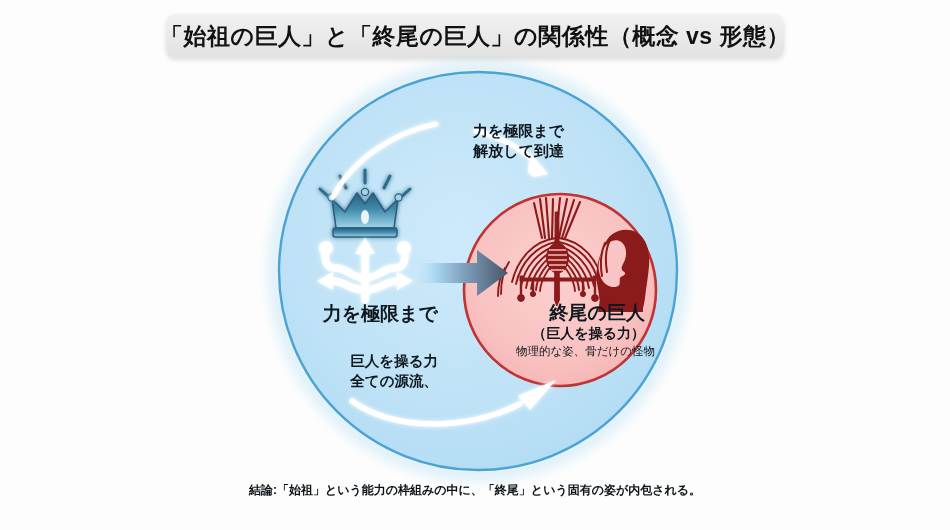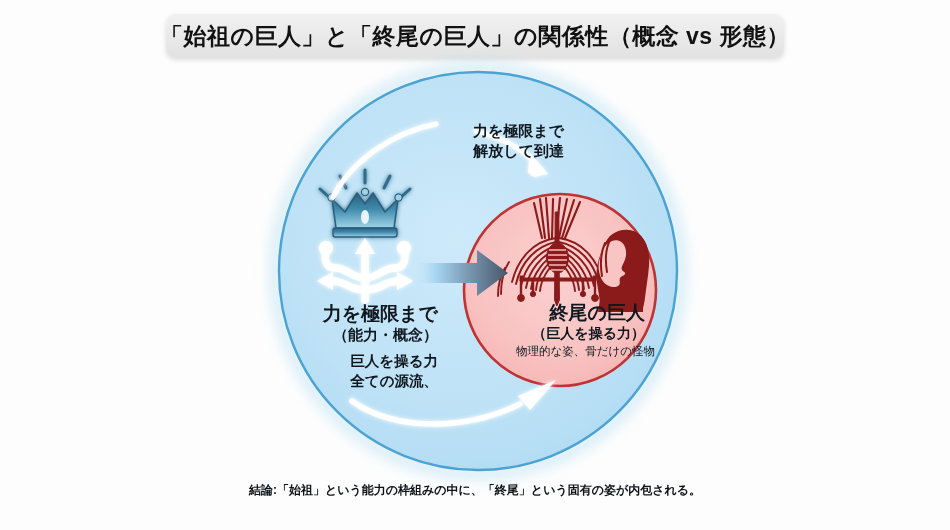--- a/index.html
+++ b/index.html
@@ -351,21 +351,20 @@
       <path d="M556 380 L518 396 L530 410 Z" fill="#ffffff"></path>
     </g>
   </svg>
 
   <div class="lbl" id="top-arrow-label">
     <div>力を極限まで</div>
     <div>解放して到達</div>
   </div>
 
   <div class="lbl" id="founding-name">力を極限まで</div>
-  <div class="lbl" id="founding-sub">（能力・概念）</div>
   <div class="lbl" id="founding-desc">
     <div>巨人を操る力</div>
     <div>全ての源流、</div>
   </div>
 
   <div class="lbl" id="final-name">終尾の巨人</div>
   <div class="lbl" id="final-sub">（巨人を操る力）</div>
   <div class="lbl" id="final-desc">物理的な姿、骨だけの怪物</div>
 
   <div id="conclusion">結論:「始祖」という能力の枠組みの中に、「終尾」という固有の姿が内包される。</div>

